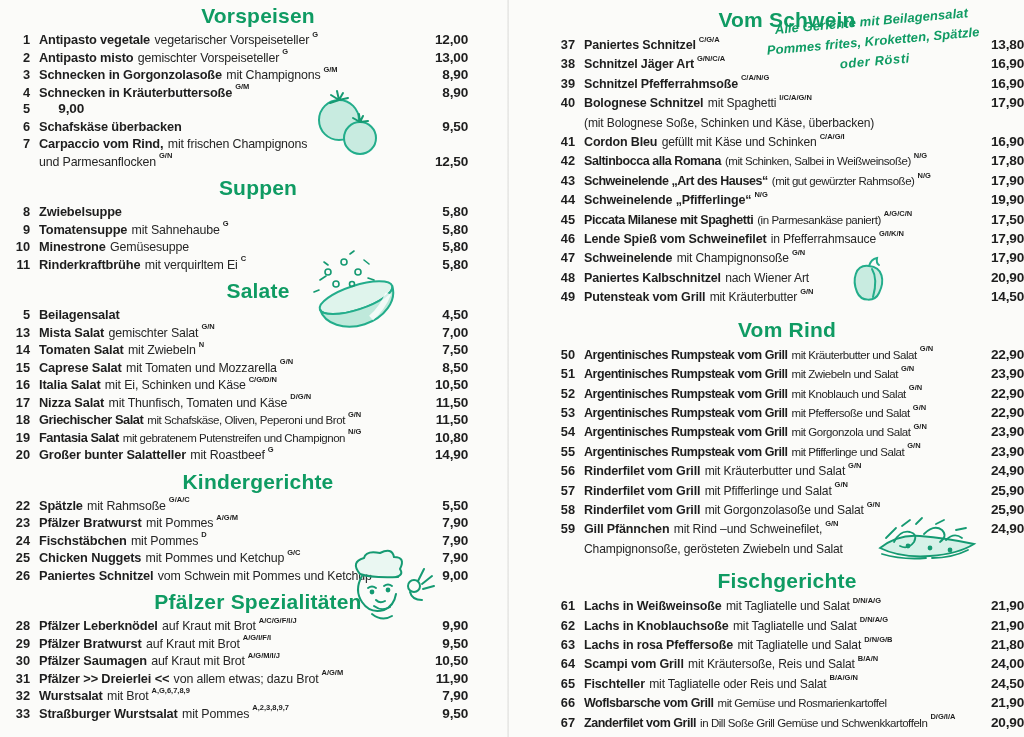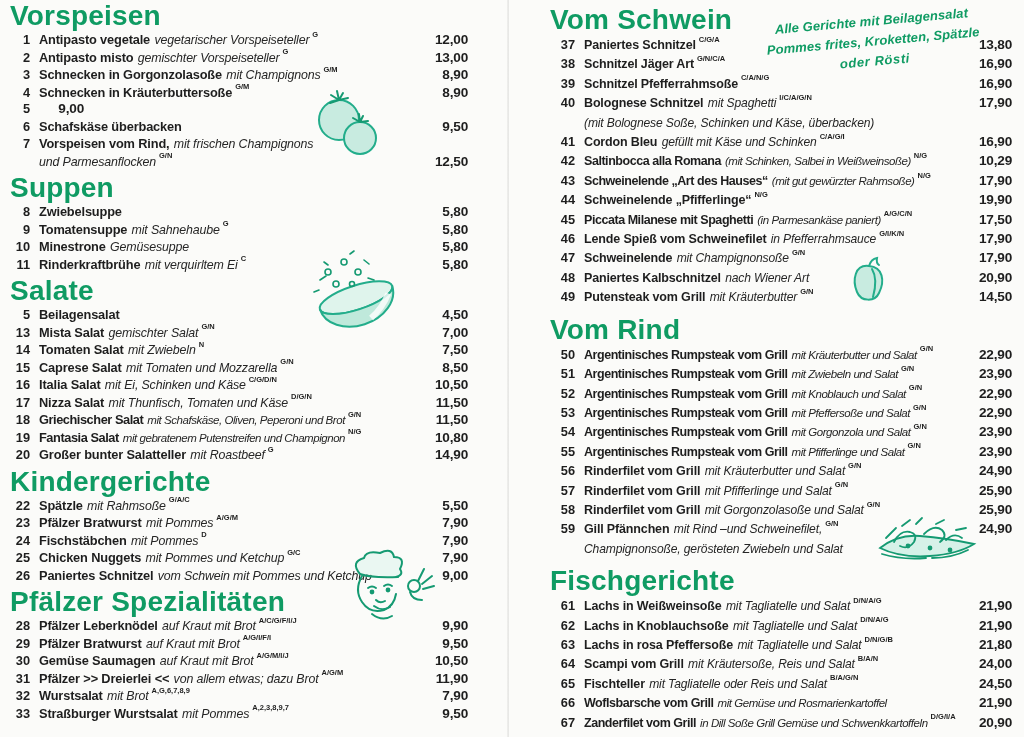--- a/index.html
+++ b/index.html
@@ -16,33 +16,33 @@
     font-family:"Liberation Sans",sans-serif;
     color:var(--ink);
     position:relative;overflow:hidden;
   }
   .seam{position:absolute;left:507px;top:0;bottom:0;width:2px;
     background:linear-gradient(to right,#ececea,#e0e0de);opacity:.8;}
   .col{position:absolute;top:0;bottom:0;box-sizing:border-box;}
   .col-left{left:0;width:506px;padding:4px 0 0 10px;}
   .col-right{left:512px;width:512px;padding:8px 0 0 38px;}
   .section-title{
-    color:var(--green);font-weight:bold;font-size:28px;
-    margin:6px 0 3px;letter-spacing:.2px;line-height:24px;
+    color:var(--green);font-weight:bold;font-size:21px;
+    margin:6px 0 3px;letter-spacing:.2px;line-height:24px;text-align:center;
   }
   .col .section-title:first-child{margin-top:0;}
   .col-right .section-title{margin-top:11px;}
   .row{display:flex;align-items:baseline;}
   .col-left .row{line-height:var(--lh-left);padding-right:38px;}
-  .col-right .row{line-height:var(--lh-right);padding-right:12px;}
+  .col-right .row{line-height:var(--lh-right);}
   .num{flex:none;width:20px;text-align:right;font-weight:700;font-size:12.8px;}
   .col-right .num{width:25px;}
   .txt{flex:1;min-width:0;margin-left:9px;white-space:nowrap;letter-spacing:-.15px;}
   .name{font-weight:700;font-size:12.8px;}
-  .desc{font-size:12.4px;color:#262626;font-style:italic;}
+  .desc{font-size:12.4px;color:#262626;}
   .col-right .name{font-size:12.5px;}
   .col-right .desc{font-size:12.1px;}
   .txt.tight{letter-spacing:-.45px;}
   .txt.tight .desc{font-size:11.5px;}
   sup.sup{font-size:7.5px;font-weight:700;letter-spacing:0;
     position:relative;top:-1px;margin-left:3px;vertical-align:super;line-height:0;}
   .price{flex:none;width:54px;text-align:right;font-weight:700;font-size:13.6px;letter-spacing:-.2px;}
   .col-right .price{width:50px;}
   
   .note{
@@ -88,21 +88,21 @@
         <span class="num">5</span>
         <span class="price">9,00</span>
       </div>
       <div class="row">
         <span class="num">6</span>
         <span class="txt"><b class="name">Schafskäse überbacken</b></span>
         <span class="price">9,50</span>
       </div>
       <div class="row">
         <span class="num">7</span>
-        <span class="txt"><b class="name">Vorspeisen vom Rind,</b> <span class="desc">mit frischen Champignons</span></span>
+        <span class="txt"><b class="name">Carpaccio vom Rind,</b> <span class="desc">mit frischen Champignons</span></span>
         <span class="price"></span>
       </div>
       <div class="row cont">
         <span class="num"></span>
         <span class="txt"><span class="desc">und Parmesanflocken</span><sup class="sup">G/N</sup></span>
         <span class="price">12,50</span>
       </div>
       <div class="section-title">Suppen</div>
       <div class="row">
         <span class="num">8</span>
@@ -202,21 +202,21 @@
         <span class="txt"><b class="name">Pfälzer Leberknödel</b> <span class="desc">auf Kraut mit Brot</span><sup class="sup">A/C/G/F/I/J</sup></span>
         <span class="price">9,90</span>
       </div>
       <div class="row">
         <span class="num">29</span>
         <span class="txt"><b class="name">Pfälzer Bratwurst</b> <span class="desc">auf Kraut mit Brot</span><sup class="sup">A/G/I/F/I</sup></span>
         <span class="price">9,50</span>
       </div>
       <div class="row">
         <span class="num">30</span>
-        <span class="txt"><b class="name">Gemüse Saumagen</b> <span class="desc">auf Kraut mit Brot</span><sup class="sup">A/G/M/I/J</sup></span>
+        <span class="txt"><b class="name">Pfälzer Saumagen</b> <span class="desc">auf Kraut mit Brot</span><sup class="sup">A/G/M/I/J</sup></span>
         <span class="price">10,50</span>
       </div>
       <div class="row">
         <span class="num">31</span>
         <span class="txt"><b class="name">Pfälzer &gt;&gt; Dreierlei &lt;&lt;</b> <span class="desc">von allem etwas; dazu Brot</span><sup class="sup">A/G/M</sup></span>
         <span class="price">11,90</span>
       </div>
       <div class="row">
         <span class="num">32</span>
         <span class="txt"><b class="name">Wurstsalat</b> <span class="desc">mit Brot</span><sup class="sup">A,G,6,7,8,9</sup></span>
@@ -256,21 +256,21 @@
         <span class="price"></span>
       </div>
       <div class="row">
         <span class="num">41</span>
         <span class="txt"><b class="name">Cordon Bleu</b> <span class="desc">gefüllt mit Käse und Schinken</span><sup class="sup">C/A/G/I</sup></span>
         <span class="price">16,90</span>
       </div>
       <div class="row">
         <span class="num">42</span>
         <span class="txt tight"><b class="name">Saltinbocca alla Romana</b> <span class="desc">(mit Schinken, Salbei in Weißweinsoße)</span><sup class="sup">N/G</sup></span>
-        <span class="price">10,29</span>
+        <span class="price">17,80</span>
       </div>
       <div class="row">
         <span class="num">43</span>
         <span class="txt tight"><b class="name">Schweinelende „Art des Hauses“</b> <span class="desc">(mit gut gewürzter Rahmsoße)</span><sup class="sup">N/G</sup></span>
         <span class="price">17,90</span>
       </div>
       <div class="row">
         <span class="num">44</span>
         <span class="txt"><b class="name">Schweinelende „Pfifferlinge“</b><sup class="sup">N/G</sup></span>
         <span class="price">19,90</span>

